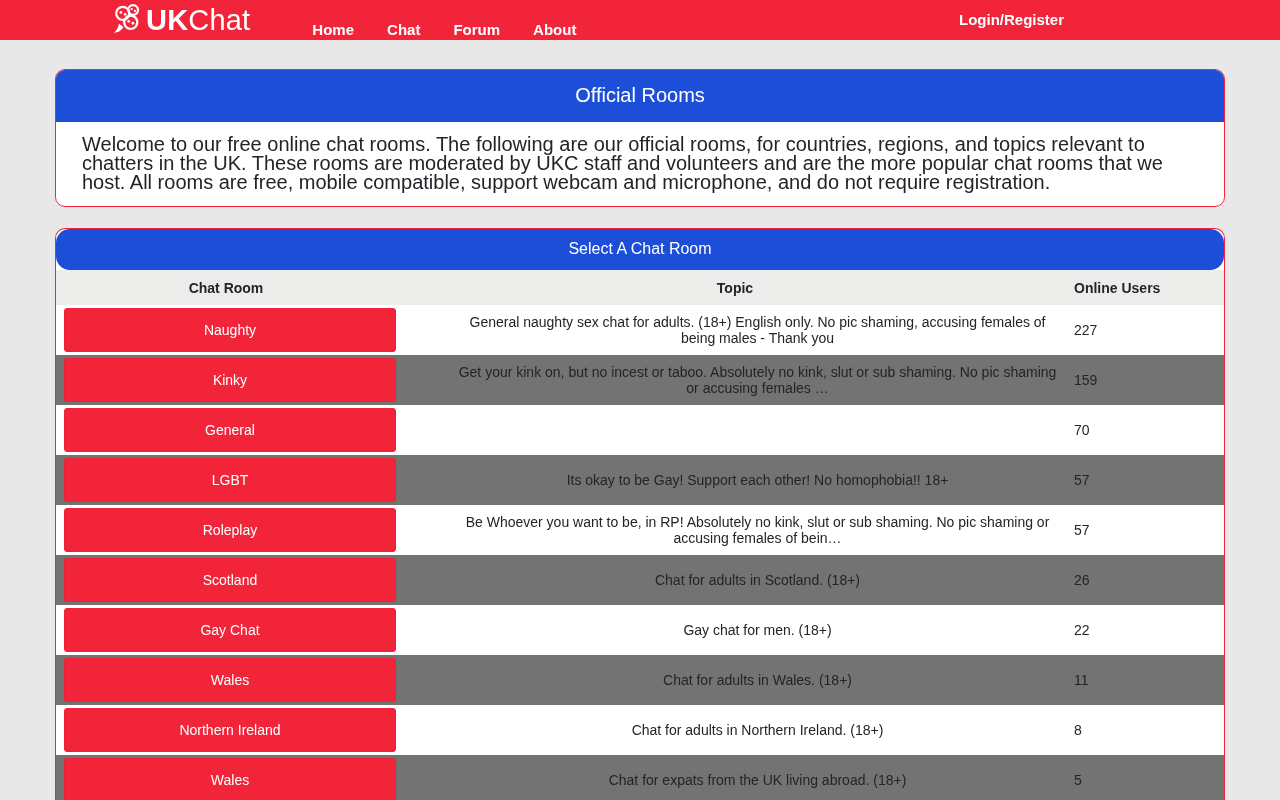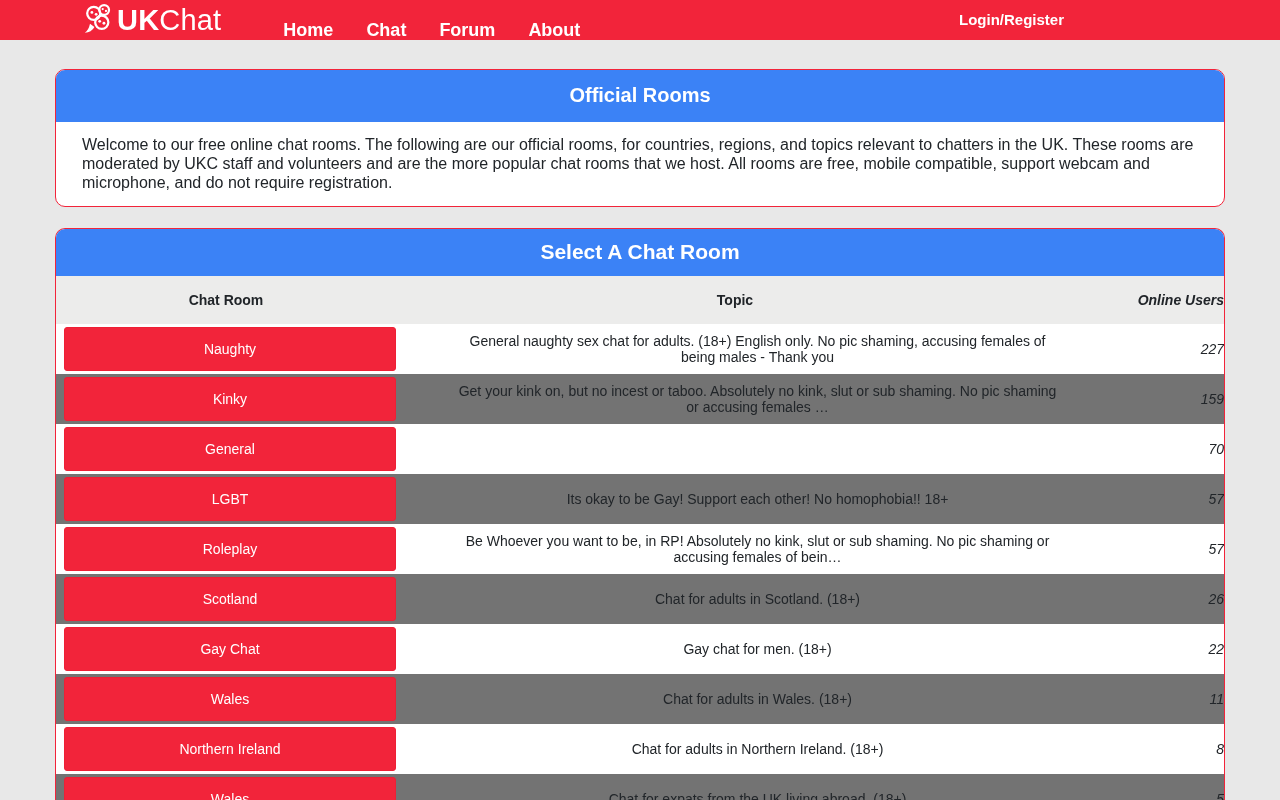--- a/index.html
+++ b/index.html
@@ -9,41 +9,41 @@
     font-family: "Liberation Sans", sans-serif;
     color: #212529;
   }
 
   
   .topbar {
     height: 40px;
     background: #f2243a;
     display: flex;
     align-items: center;
-    padding-left: 82px;
+    padding-left: 111px;
     padding-right: 216px;
   }
   .logo {
     display: flex;
     align-items: center;
     color: #fff;
     cursor: pointer;
   }
   .logo svg { width: 32px; height: 34px; margin-right: 3px; margin-top: 2px; }
   .logo-text { font-size: 29px; letter-spacing: 0.2px; line-height: 1; }
   .logo-bold { font-weight: 700; }
   .logo-light { font-weight: 400; }
   .nav {
     display: flex;
     margin-left: 62px;
     gap: 33px;
   }
   .nav-item {
     color: #fff;
-    font-size: 18px;
+    font-size: 15px;
     font-weight: 700;
     cursor: pointer;
     line-height: 40px;
     margin-top: 20px;
   }
   .spacer { flex: 1; }
   .login {
     color: #fff;
     font-size: 15px;
     font-weight: 700;
@@ -56,51 +56,52 @@
   .card {
     border: 1px solid #f2243a;
     border-radius: 10px;
     background: #fff;
     overflow: hidden;
   }
   .card-official { margin-top: 29px; }
   .card-rooms { margin-top: 21px; border-bottom: none; border-bottom-left-radius: 0; border-bottom-right-radius: 0; }
 
   .card-banner {
-    background: #3b82f6;
+    background: #1d4ed8;
     color: #fff;
     text-align: center;
-    font-weight: 700;
+    font-weight: 400;
   }
   .banner-official {
     font-size: 20px;
     padding: 14px 0 15px 0;
   }
   .banner-rooms {
-    font-size: 21px;
+    font-size: 16px;
     padding: 11px 0 12px 0;
+    border-radius: 14px;
   }
   .card-body {
     padding: 13px 26px 14px 26px;
-    font-size: 16px;
+    font-size: 20px;
     line-height: 19px;
   }
 
   
   .thead {
     display: flex;
     background: #ececeb;
     font-weight: 700;
     font-size: 14px;
     align-items: center;
-    height: 48px;
+    height: 35px;
   }
   .col-room  { width: 340px; text-align: center; flex: none; }
   .col-topic { flex: 1; text-align: center; }
-  .col-users { width: 150px; text-align: right; flex: none; font-style: italic; }
+  .col-users { width: 150px; text-align: left; flex: none; }
 
   .trow {
     display: flex;
     align-items: center;
     height: 50px;
     background: #fff;
     font-size: 14px;
   }
   .trow.alt { background: #737373; }
 

